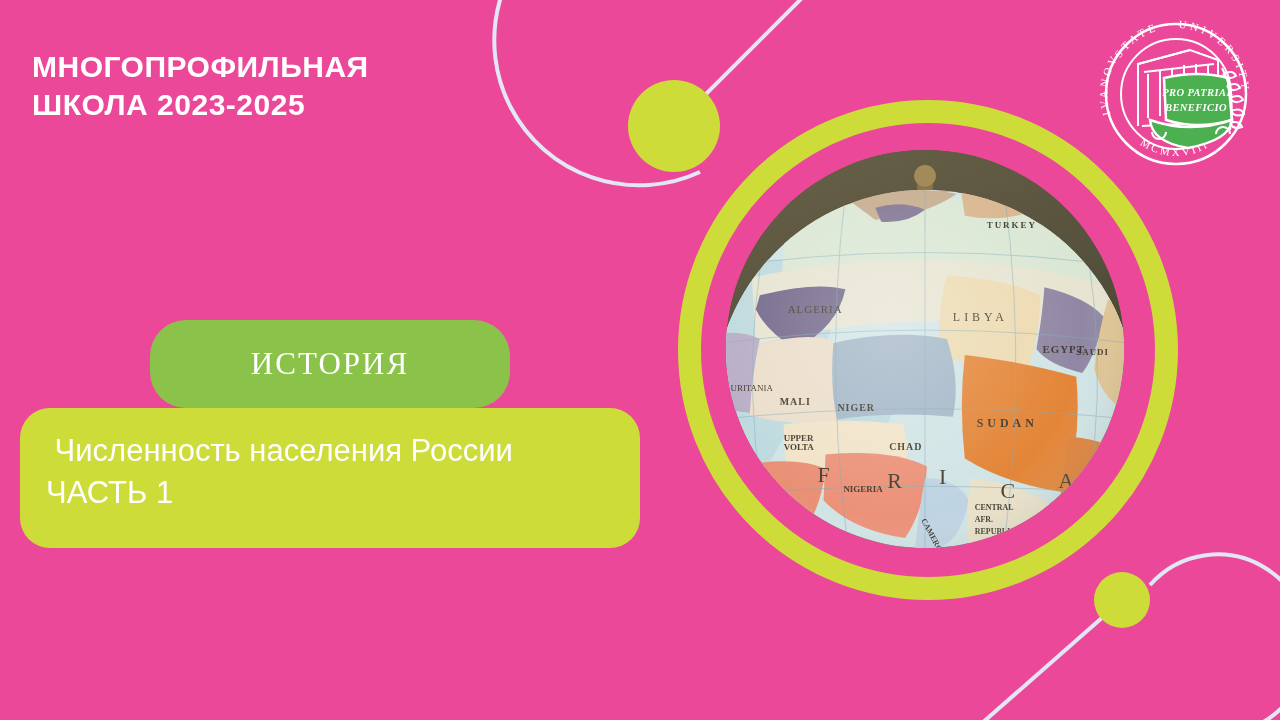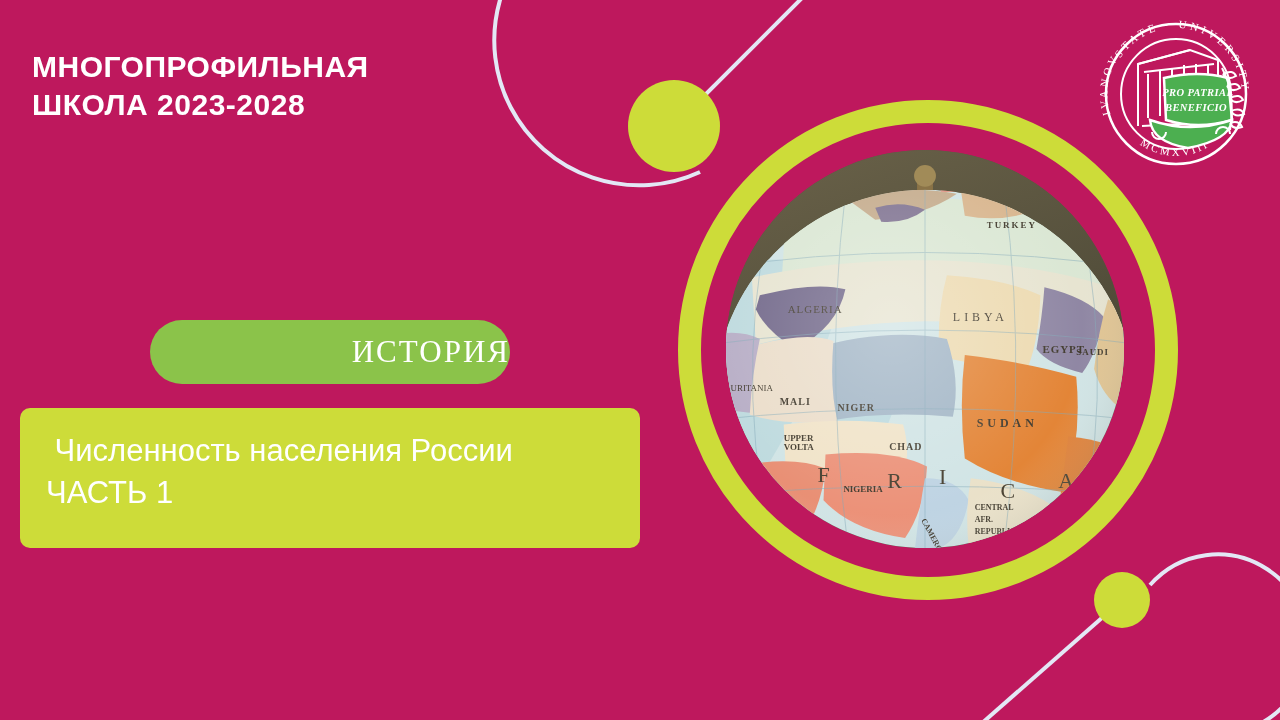--- a/index.html
+++ b/index.html
@@ -8,21 +8,21 @@
     background: #2f7a38;
   }
   body {
     font-family: "Liberation Sans", sans-serif;
   }
   #slide {
     position: relative;
     width: 1280px;
     height: 720px;
     overflow: hidden;
-    background: #be185d;
+    background: #ec4899;
   }
 
   
   .deco-svg {
     position: absolute;
     left: 0; top: 0;
     width: 1280px;
     height: 720px;
     pointer-events: none;
   }
@@ -82,43 +82,43 @@
     background: #5d5740;
   }
   .globe-photo svg { display:block; width:100%; height:100%; }
 
   
   .subject-badge {
     position: absolute;
     left: 150px;
     top: 320px;
     width: 360px;
-    height: 64px;
+    height: 88px;
     border-radius: 36px;
     background: #8BC34A;
     display: flex;
     align-items: center;
-    justify-content: flex-end;
+    justify-content: center;
     z-index: 7;
   }
   .subject-badge-label {
     color: #ffffff;
     font-family: "Liberation Serif", serif;
     font-size: 31px;
     letter-spacing: 2px;
   }
 
   
   .title-panel {
     position: absolute;
     left: 20px;
     top: 408px;
     width: 620px;
     height: 140px;
-    border-radius: 10px;
+    border-radius: 30px;
     background: #CDDC39;
     box-sizing: border-box;
     padding: 22px 26px 4px 26px;
     z-index: 7;
   }
   .title-line {
     display: block;
     color: #ffffff;
     font-size: 31px;
     line-height: 1.34;
@@ -140,21 +140,21 @@
 
     <path d="M 1150 585 A 90 90 0 1 1 1190 730" fill="none" stroke="#E3E7F5" stroke-width="4"></path>
 
     <line x1="1120" y1="602" x2="940" y2="760" stroke="#E3E7F5" stroke-width="4"></line>
 
     <circle cx="1122" cy="600" r="28" fill="#CDDC39"></circle>
   </svg>
 
   <div class="header">
     <span class="header-line">МНОГОПРОФИЛЬНАЯ</span>
-    <span class="header-line">ШКОЛА 2023-2028</span>
+    <span class="header-line">ШКОЛА 2023-2025</span>
   </div>
 
   <div class="globe-wrap">
     <div class="globe-ring"></div>
     <div class="globe-photo">
       <svg viewBox="0 0 400 400" preserveAspectRatio="xMidYMid slice">
         <defs>
           <radialGradient id="sphereShade" cx="42%" cy="32%" r="78%">
             <stop offset="0%" stop-color="#ffffff" stop-opacity="0.30"></stop>
             <stop offset="58%" stop-color="#ffffff" stop-opacity="0.04"></stop>

